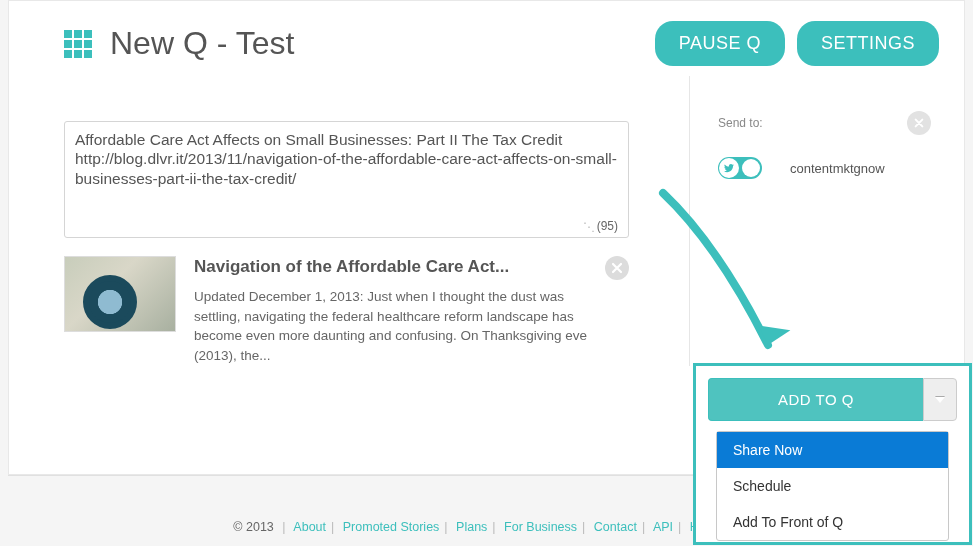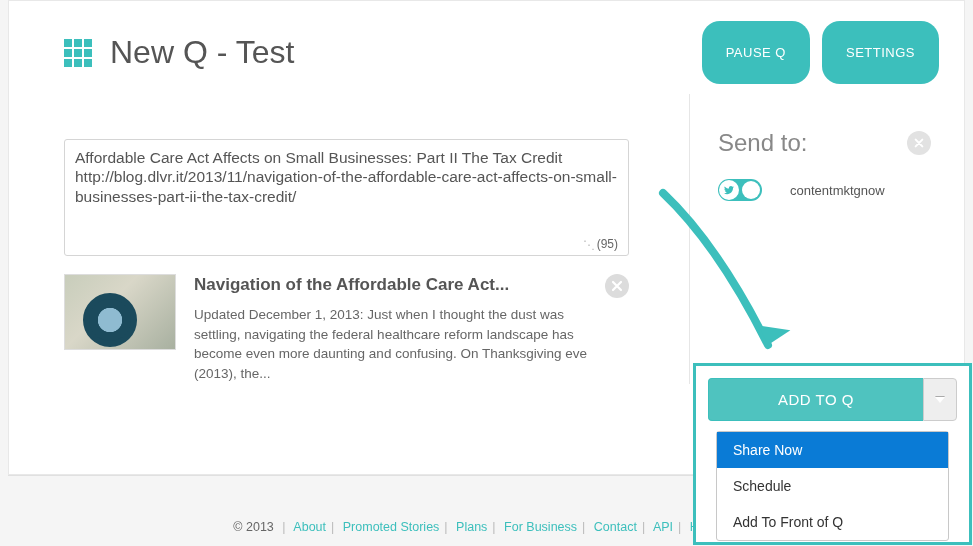--- a/index.html
+++ b/index.html
@@ -26,22 +26,22 @@
   margin-right: 18px;
 }
 .grid-icon span { background: #3cbfbc; }
 .page-title { font-size: 32px; font-weight: 400; color: #555; }
 .header-buttons { margin-left: auto; display: flex; gap: 12px; }
 .pill-btn {
   background: #3cbfbc;
   color: #fff;
   border: none;
   border-radius: 18px;
-  padding: 24px 24px;
-  font-size: 13px;
+  padding: 12px 24px;
+  font-size: 18px;
   letter-spacing: 0.5px;
   cursor: pointer;
 }
 
 .content-columns { display: flex; padding: 0 25px 25px 55px; }
 .left-col { flex: 1; padding-top: 45px; padding-right: 60px; }
 
 .compose-box {
   border: 1px solid #d5d5d5;
   border-radius: 3px;
@@ -114,21 +114,21 @@
   flex-shrink: 0;
 }
 
 .right-col {
   width: 250px;
   border-left: 1px solid #e6e6e6;
   padding: 35px 0 0 28px;
   position: relative;
 }
 .sendto-row { display: flex; align-items: center; justify-content: space-between; padding-right: 8px; }
-.sendto-label { font-size: 24px; color: #888; }
+.sendto-label { font-size: 12px; color: #888; }
 .account-row { display: flex; align-items: center; gap: 28px; margin-top: 22px; }
 .toggle-pill {
   width: 44px; height: 22px;
   background: #3cbfbc;
   border-radius: 11px;
   position: relative;
   display: flex; align-items: center;
 }
 .toggle-pill .tw {
   width: 20px; height: 20px;

